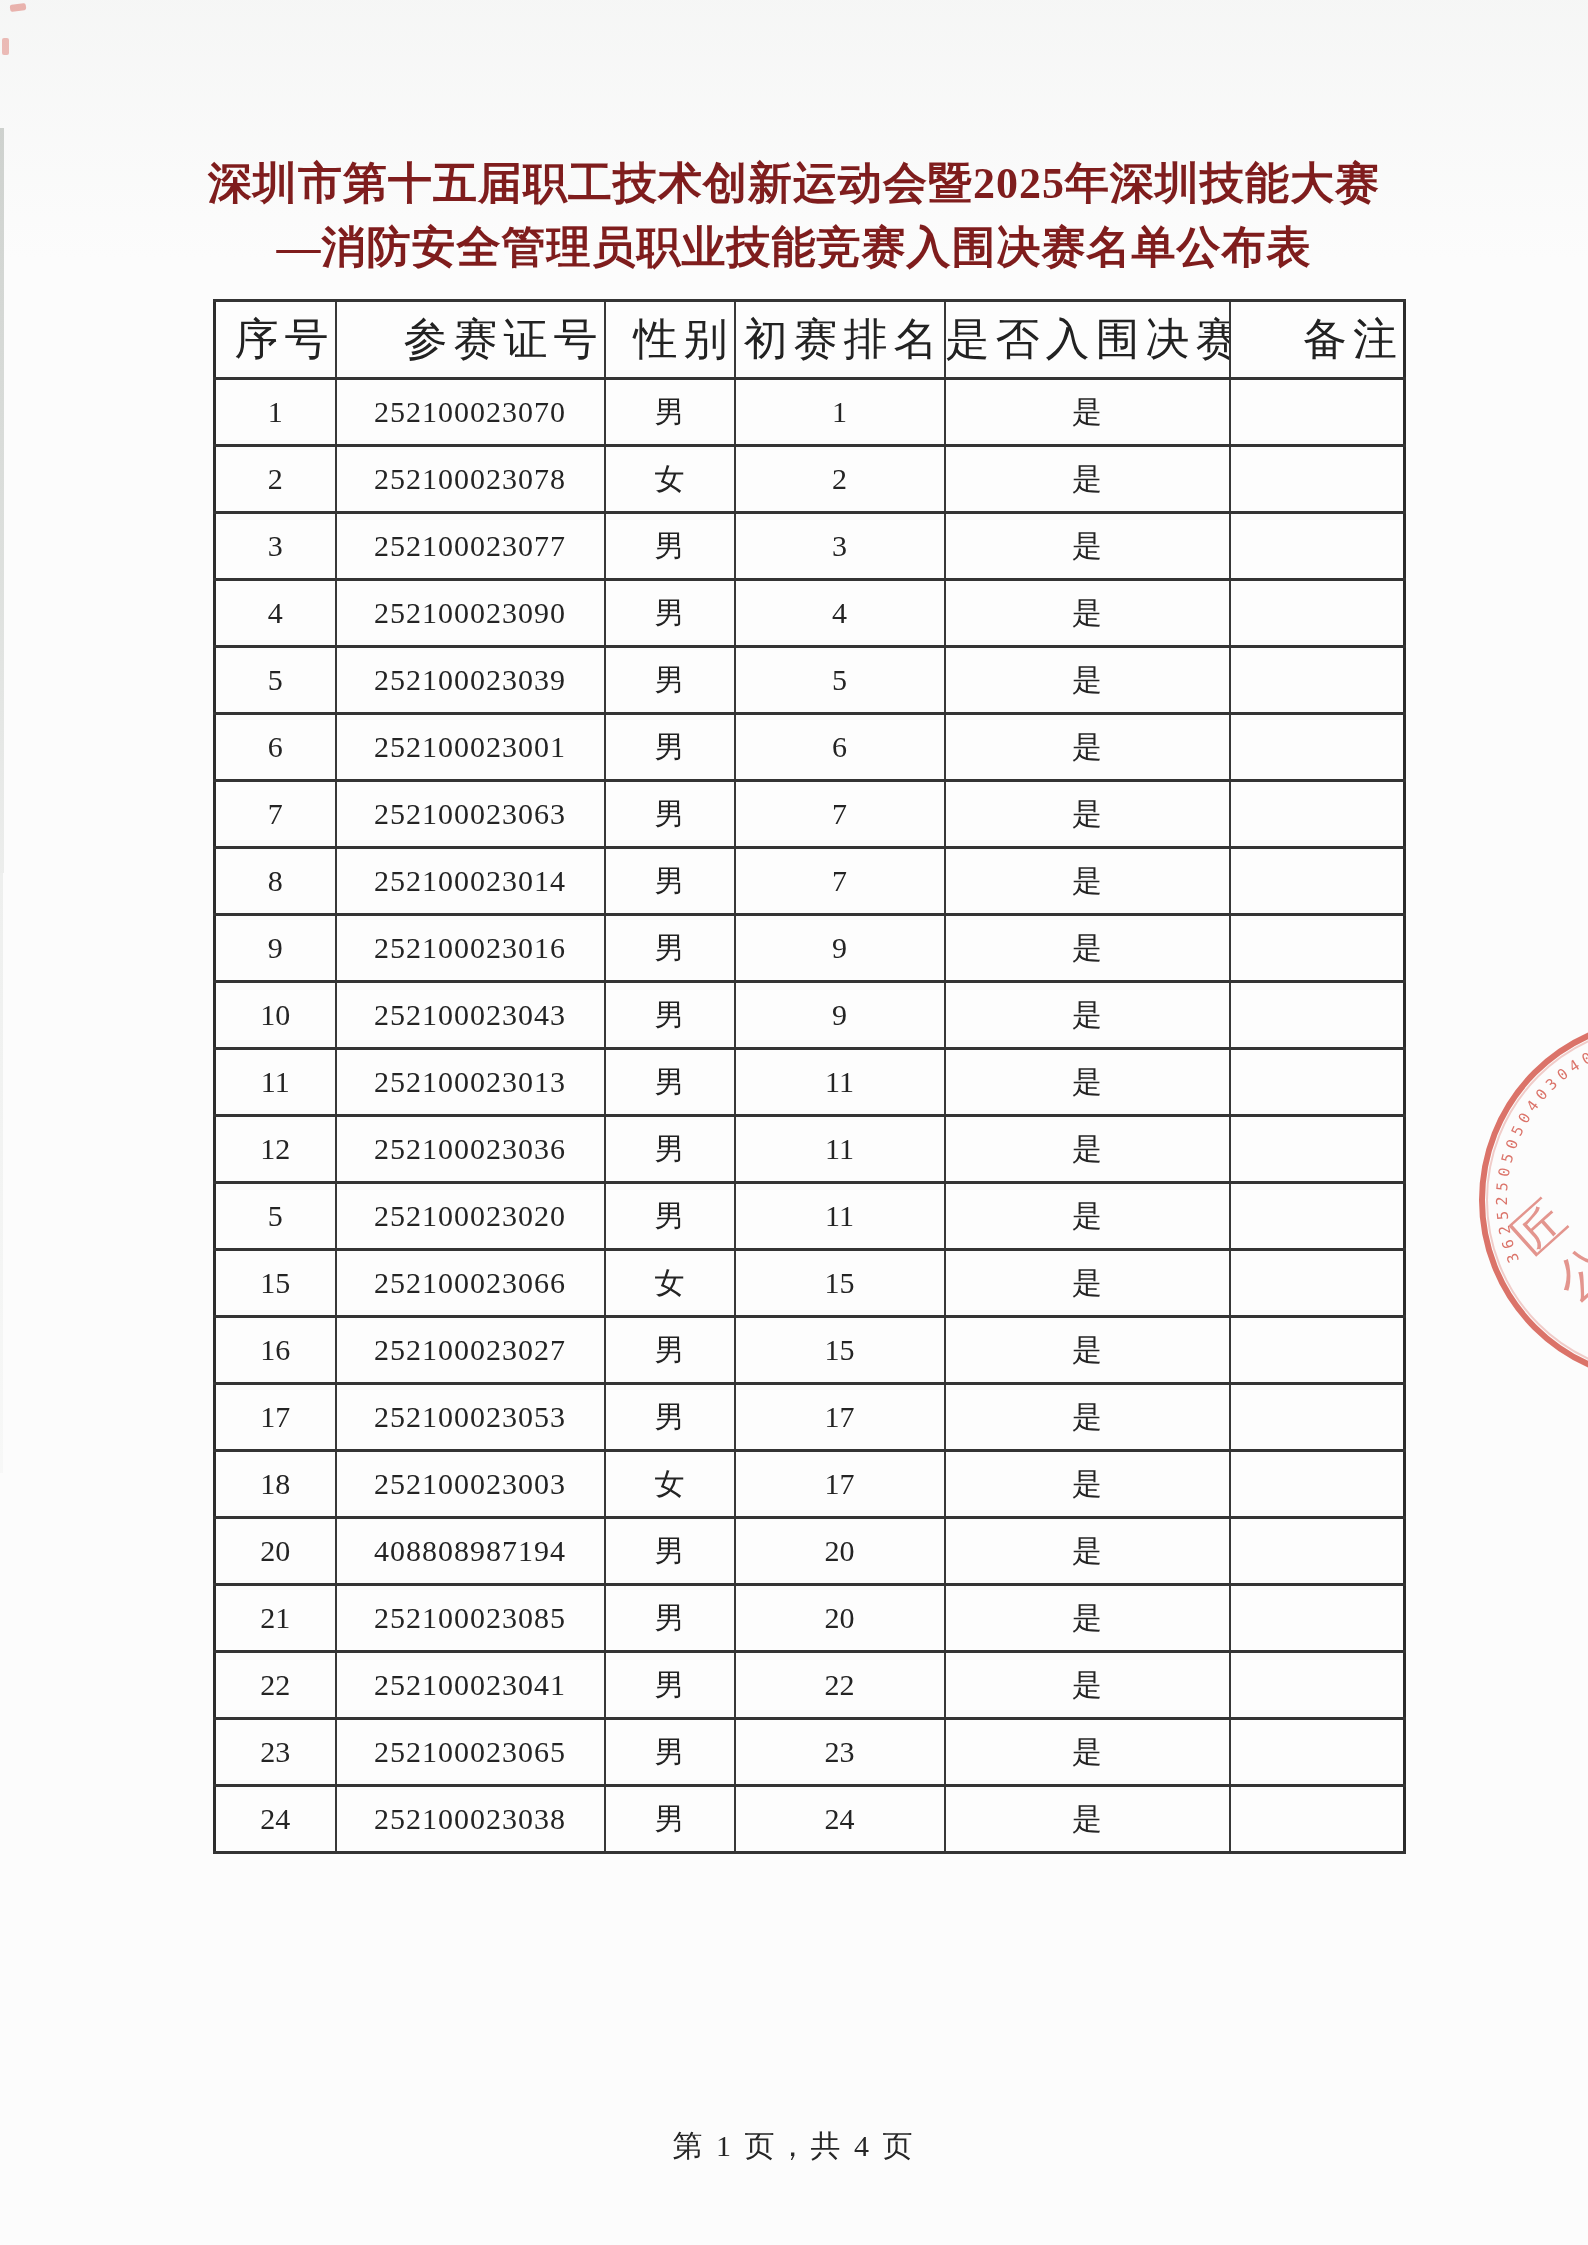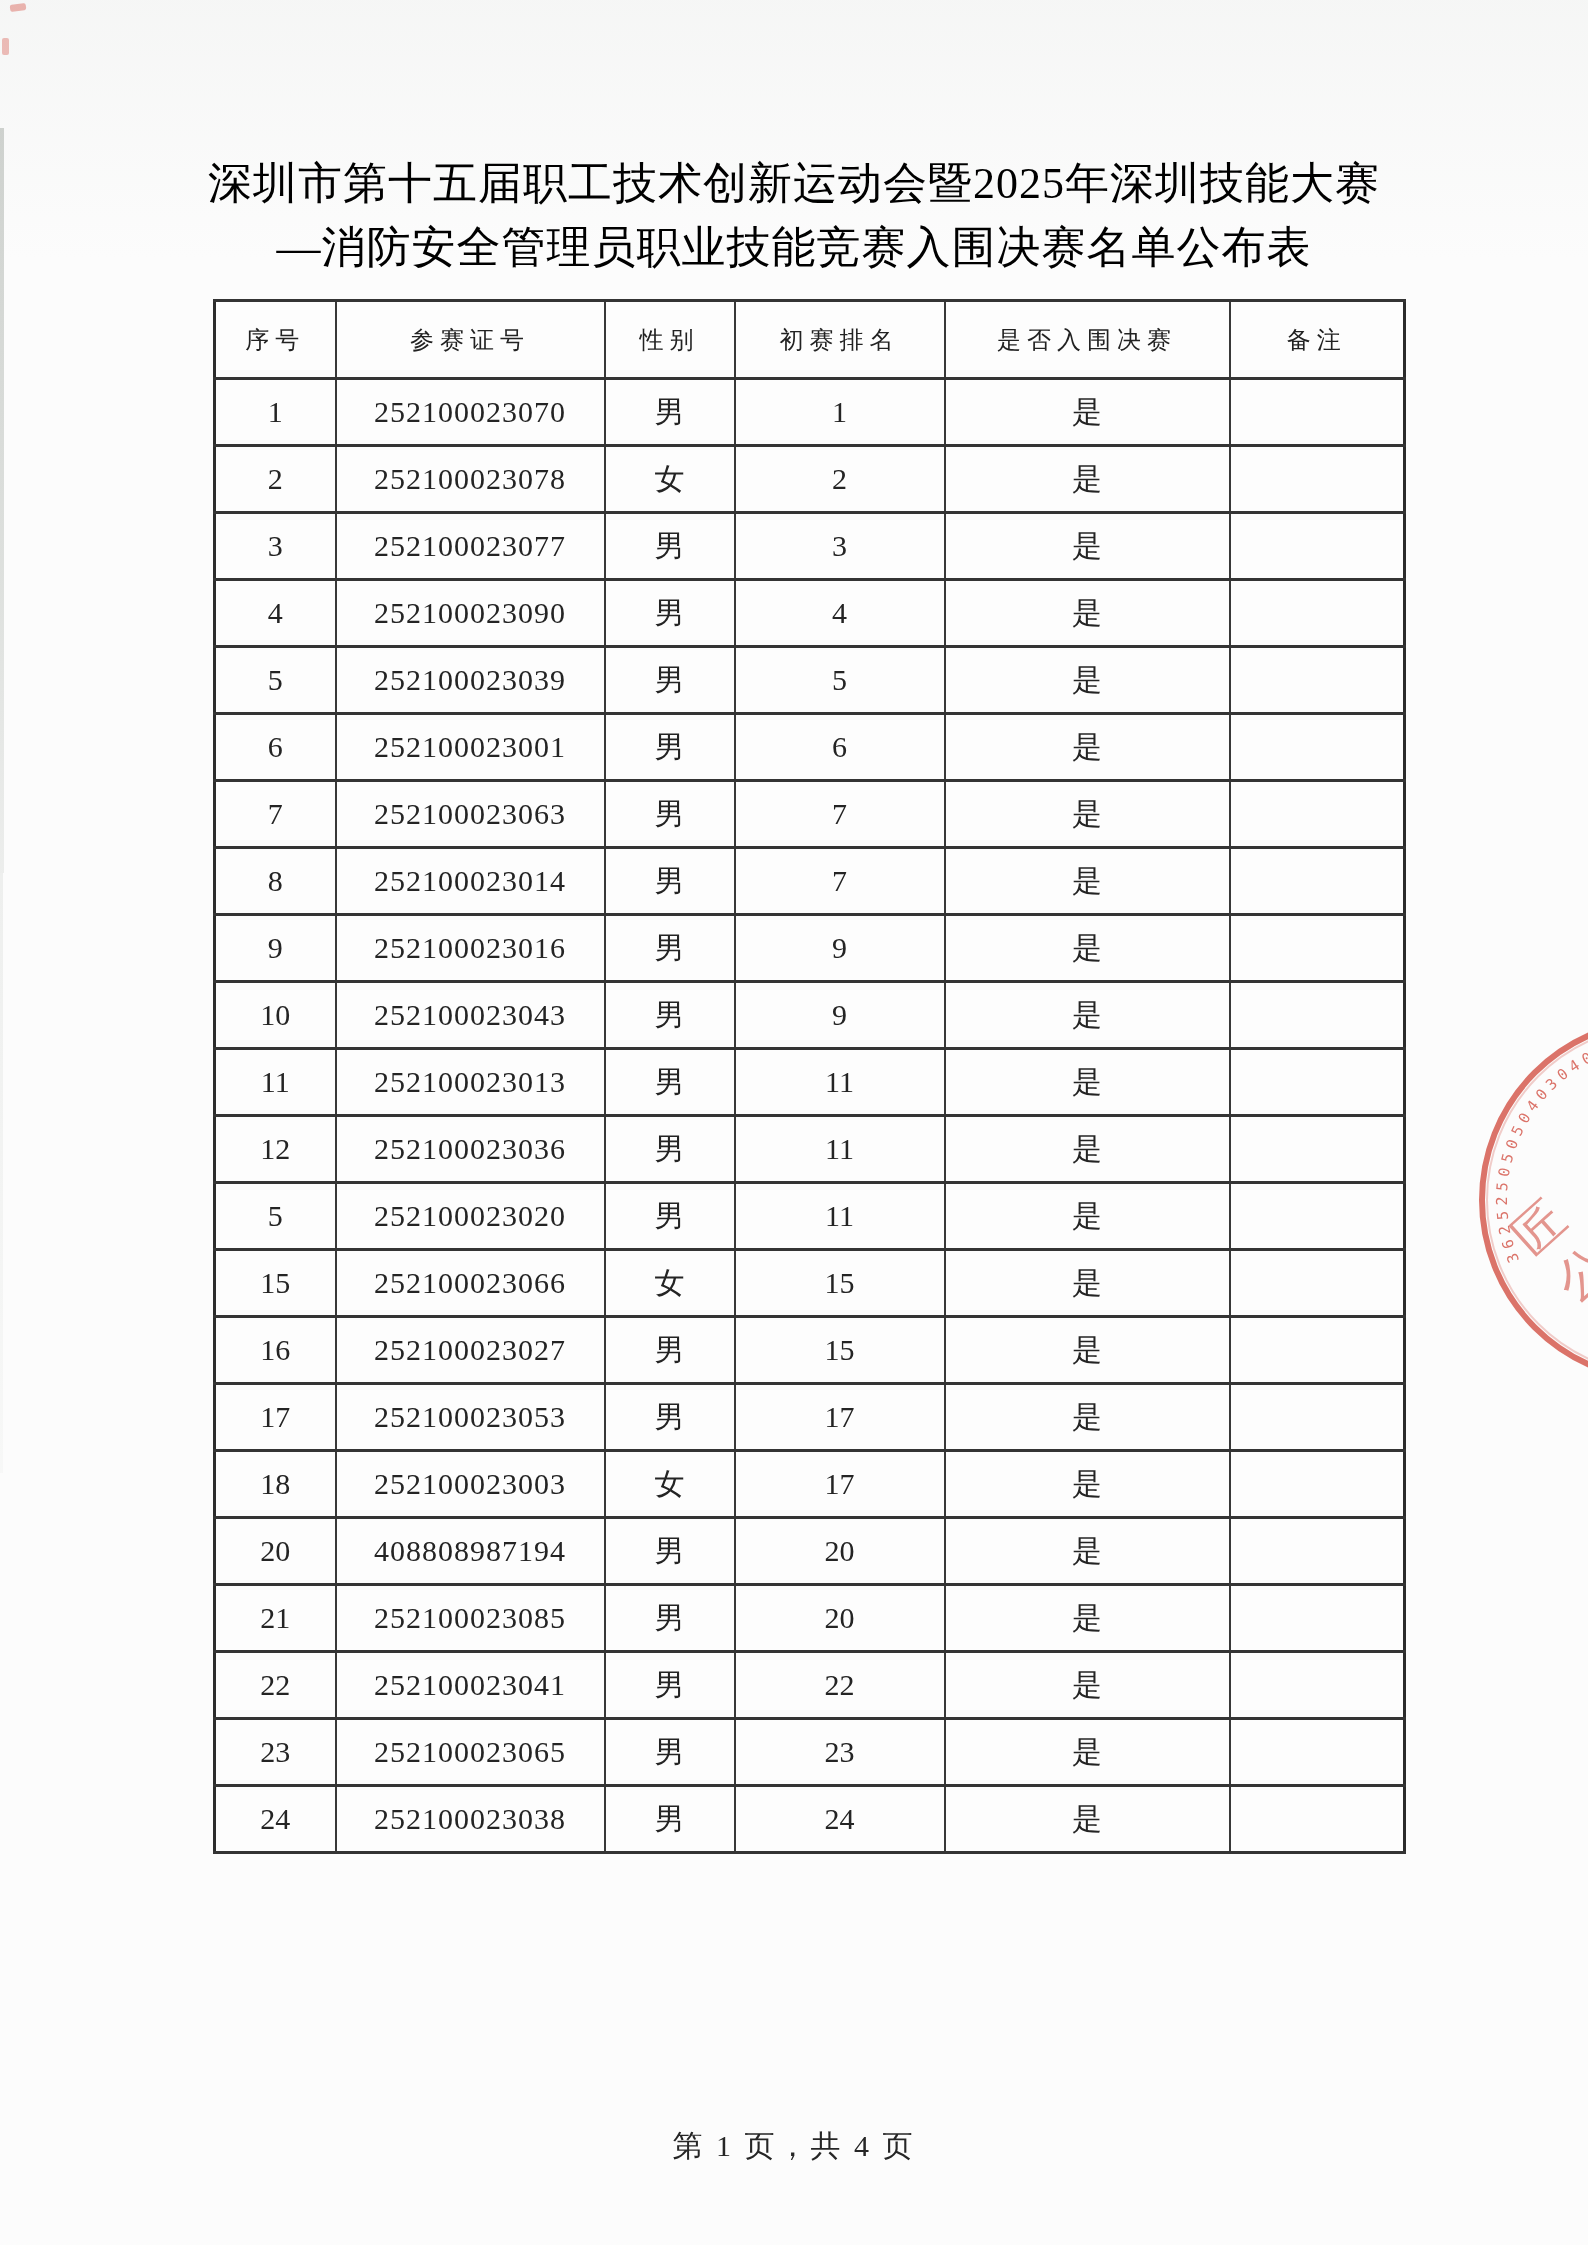--- a/index.html
+++ b/index.html
@@ -54,24 +54,24 @@
     background: #d96055;
     opacity: 0.4;
     border-radius: 2px;
   }
   .title {
     position: absolute;
     left: 0; top: 152px;
     width: 100%;
     text-align: center;
     font-size: 44px;
-    font-weight: normal;
+    font-weight: bold;
     line-height: 64px;
     letter-spacing: 1px;
-    color: #000000;
+    color: #7f1d1d;
   }
   table.roster {
     position: absolute;
     left: 213px; top: 299px;
     width: 1190px;
     border-collapse: collapse;
     table-layout: fixed;
     background: #fdfdfd;
   }
   table.roster th, table.roster td {
@@ -81,24 +81,25 @@
     border-bottom: 3px solid #343434;
     text-align: center;
     vertical-align: middle;
     padding: 0;
     overflow: hidden;
     white-space: nowrap;
   }
   table.roster { border: 3px solid #2c2c2c; }
   table.roster th {
     height: 75px;
-    font-size: 24px;
+    font-size: 44px;
     font-weight: normal;
     letter-spacing: 6px;
     color: #222;
+    text-align: right;
   }
   table.roster td {
     height: 64px;
     font-size: 30px;
     color: #242424;
   }
   table.roster td.id-cell { letter-spacing: 1px; }
   .footer {
     position: absolute;
     left: 0; top: 2126px;

